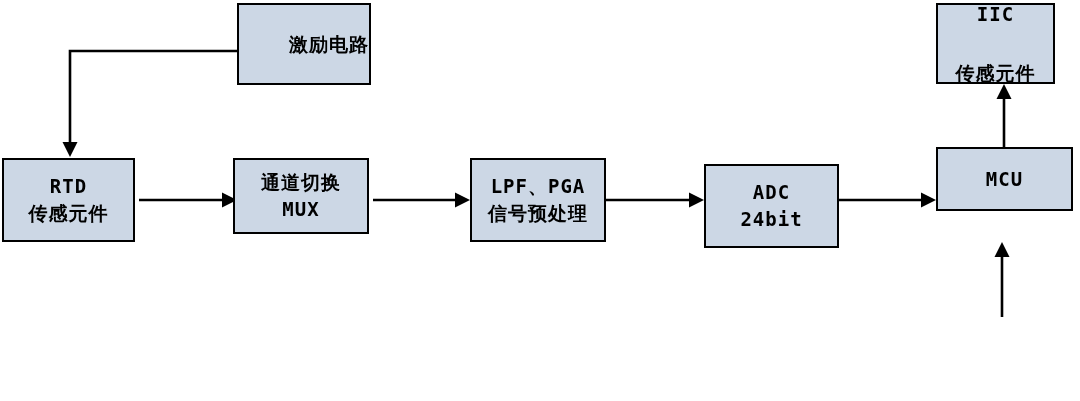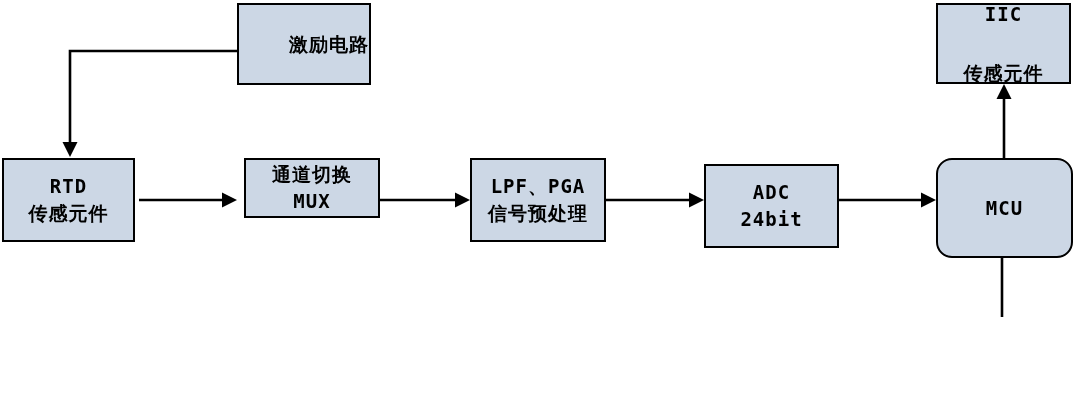--- a/index.html
+++ b/index.html
@@ -33,26 +33,26 @@
     text-align: center;
     color: #000000;
     font-size: 19px;
     font-weight: 600;
     line-height: 27px;
     letter-spacing: 1px;
   }
   .node span { display: block; white-space: nowrap; }
 
   .n-excitation { left: 237px; top: 3px;   width: 134px; height: 82px; align-items: flex-end; }
-  .n-iic        { left: 936px; top: 3px;   width: 135px; height: 81px; gap: 32px; }
+  .n-iic        { left: 936px; top: 3px;   width: 119px; height: 81px; gap: 32px; }
   .n-rtd        { left: 2px;   top: 158px; width: 133px; height: 84px; }
-  .n-mux        { left: 244px; top: 158px; width: 136px; height: 60px; }
+  .n-mux        { left: 233px; top: 158px; width: 136px; height: 76px; }
   .n-preproc    { left: 470px; top: 158px; width: 136px; height: 84px; }
   .n-adc        { left: 704px; top: 164px; width: 135px; height: 84px; }
-  .n-mcu        { left: 936px; top: 158px; width: 137px; height: 100px; border-radius: 16px; }
+  .n-mcu        { left: 936px; top: 147px; width: 137px; height: 64px; }
   .n-calib      { left: 927px; top: 317px; width: 146px; height: 82px; }
 </style>
 </head>
 <body>
 
 <div class="canvas">
 
   <svg class="wires" viewBox="0 0 1080 401" xmlns="http://www.w3.org/2000/svg">
 
     <g stroke="#000000" stroke-width="2.6" fill="#000000">

